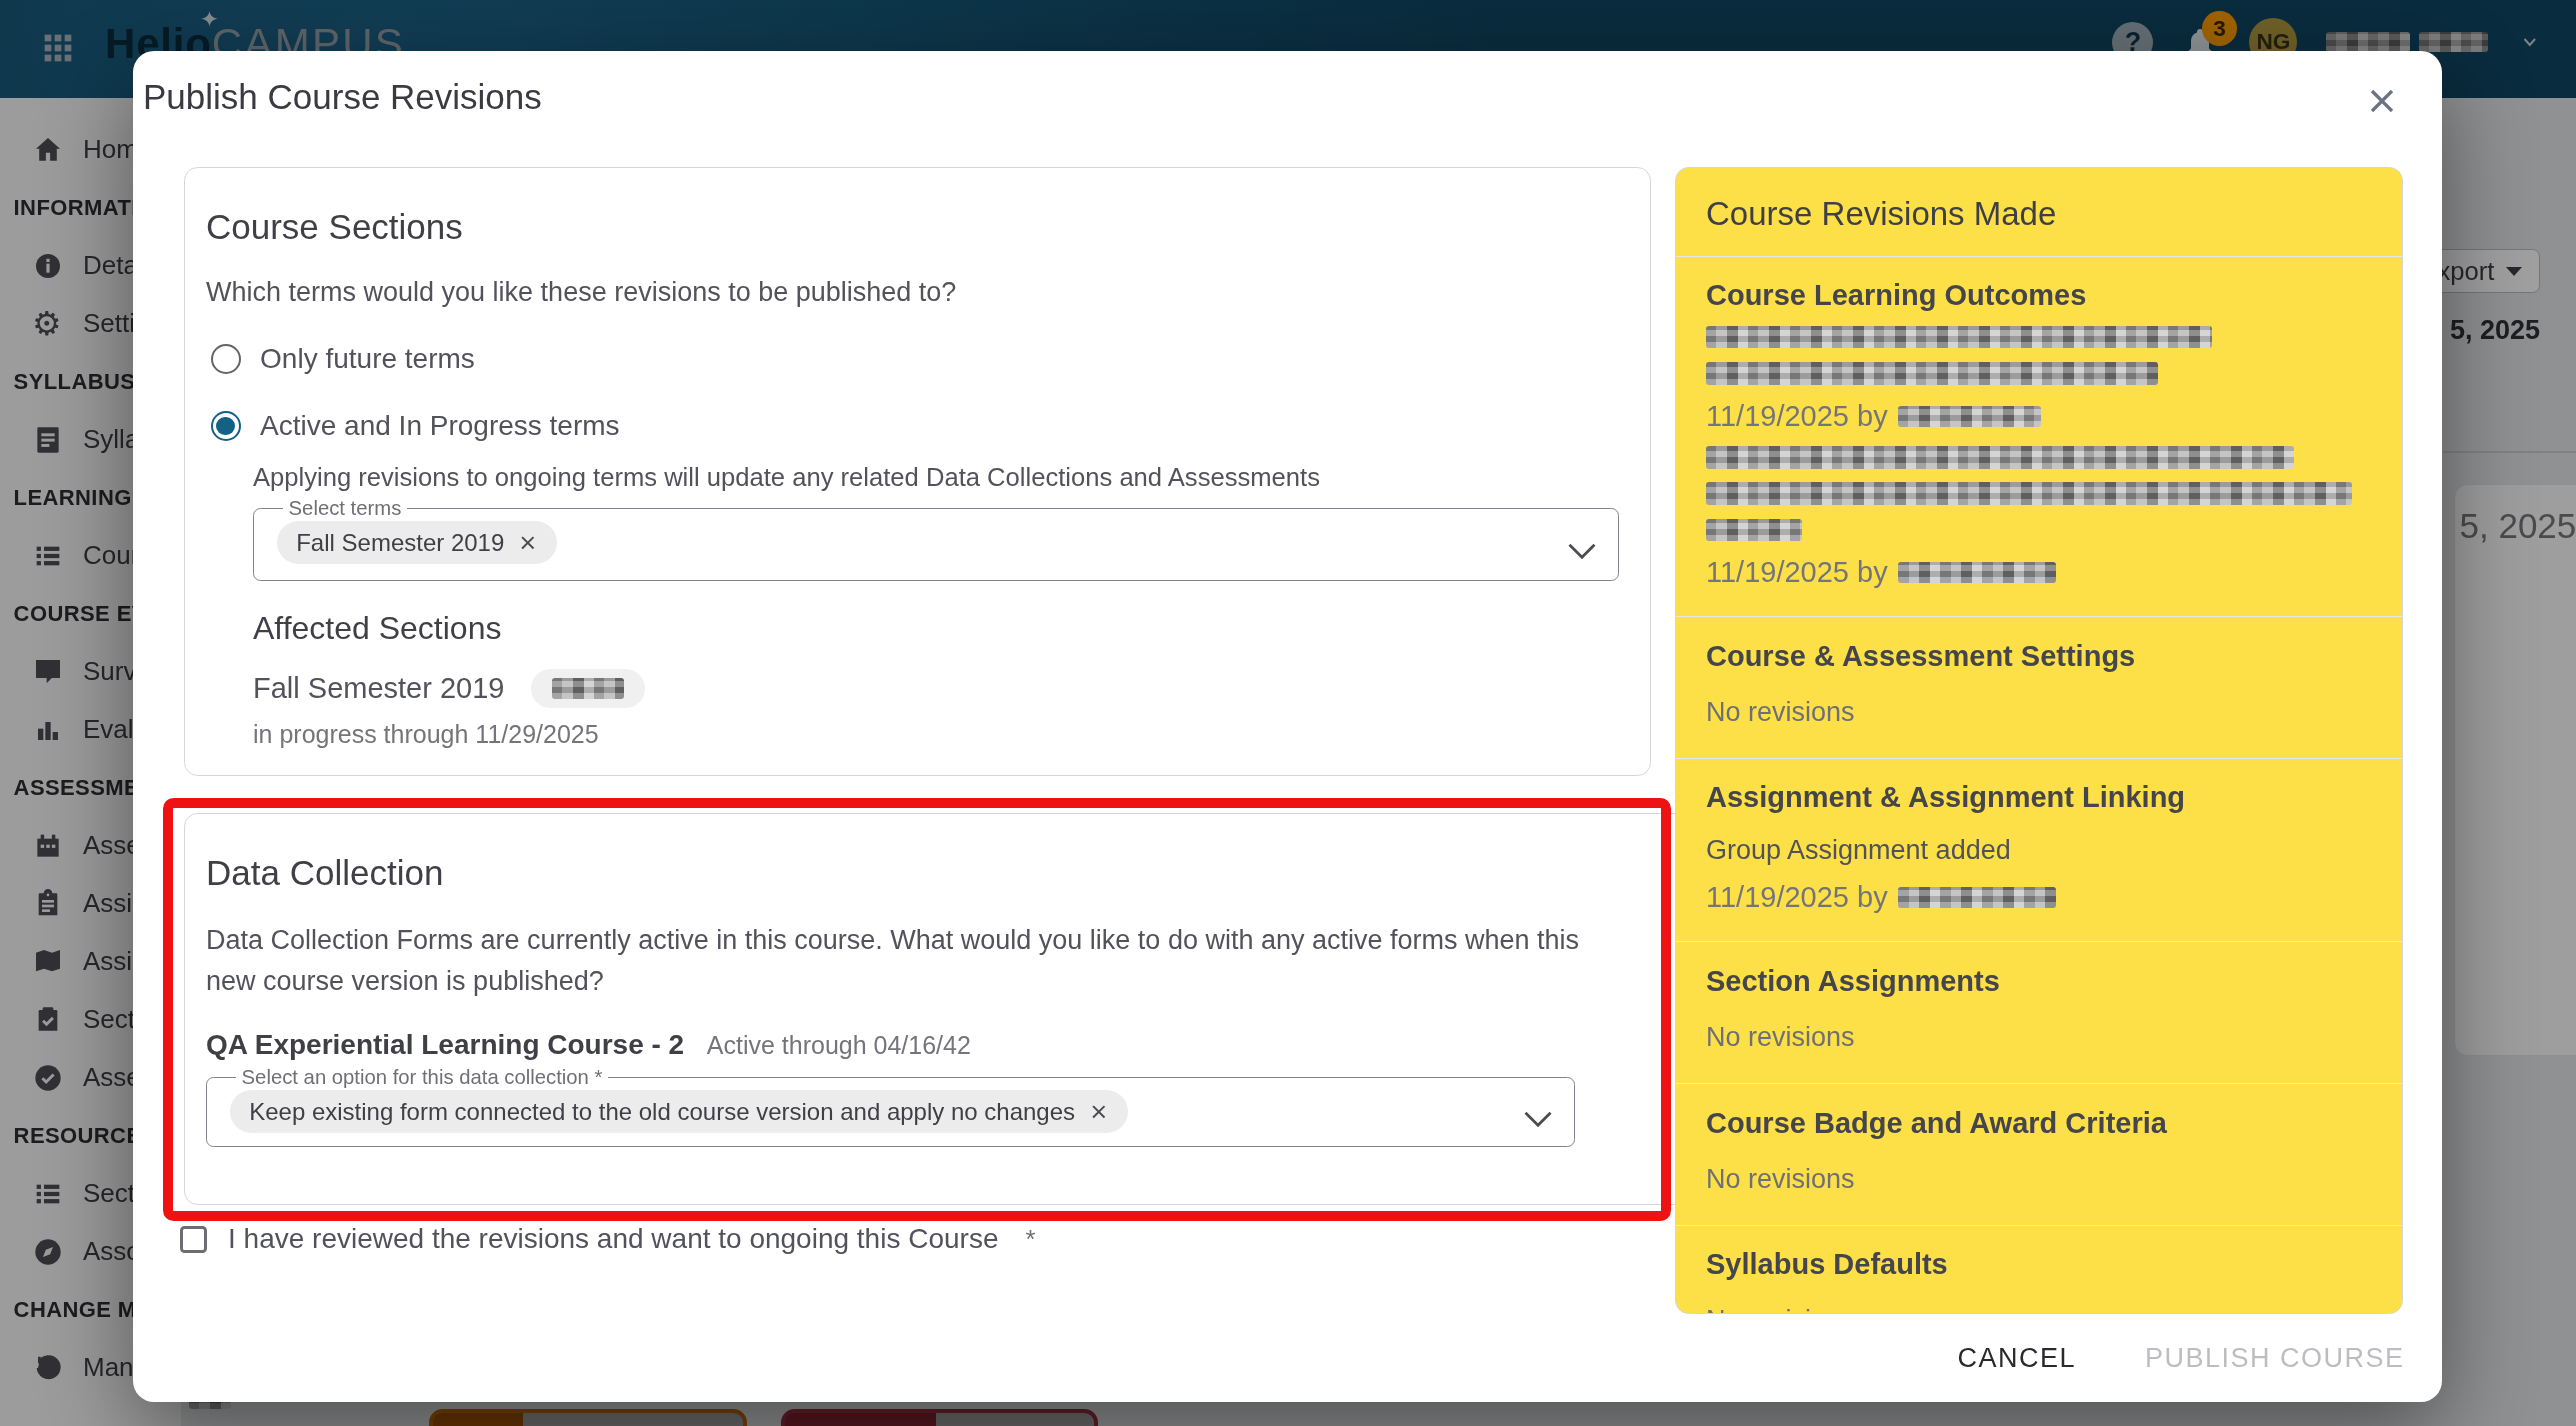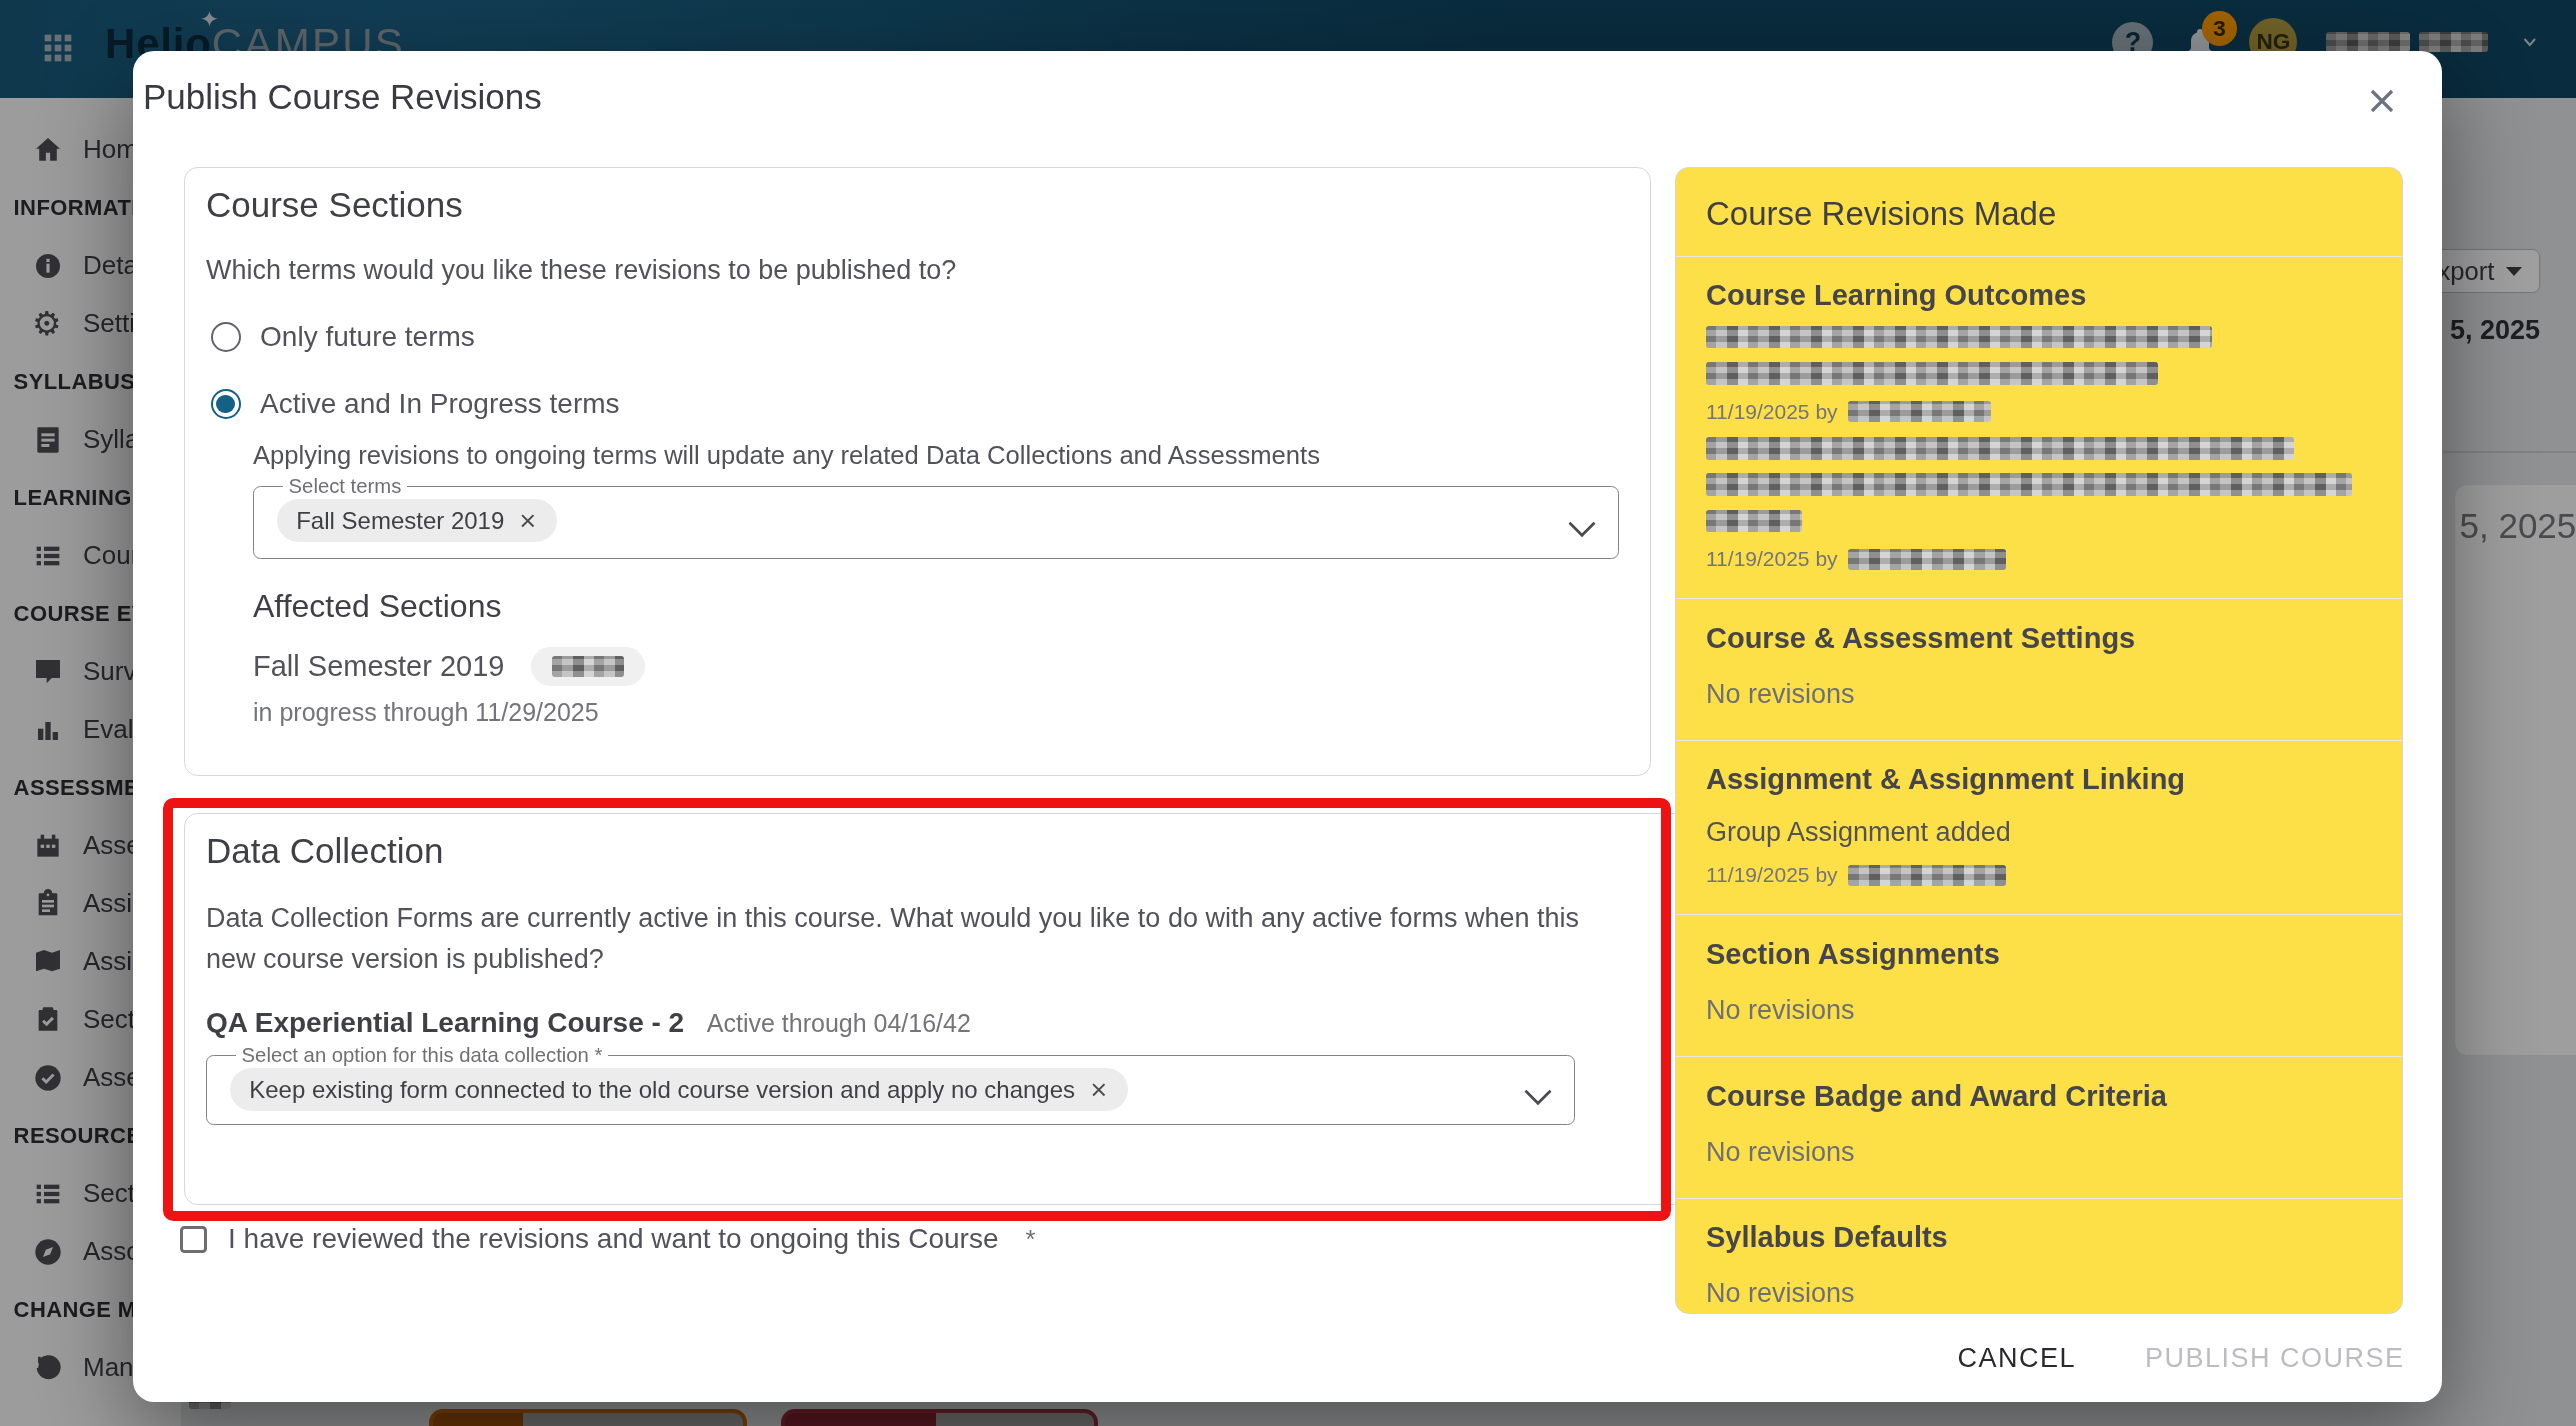--- a/index.html
+++ b/index.html
@@ -66,21 +66,21 @@
   .rl{display:block;height:22.6px;margin-top:13.6px;}
   .nameblur{height:21px;}
 
   
   .modal{position:absolute;left:133px;top:51px;width:2309px;height:1351px;background:#fff;border-radius:21px;
     box-shadow:0 30px 90px rgba(0,0,0,.45);z-index:10;}
   .m-title{position:absolute;left:10px;top:25.6px;font-size:35px;font-weight:400;color:#3a3a42;}
   .m-close{position:absolute;right:38px;top:27px;width:45px;height:45px;display:flex;align-items:center;justify-content:center;cursor:pointer;}
   .m-close svg{width:30px;height:30px;stroke:#6b7280;stroke-width:2.6;fill:none;}
 
-  .card{position:absolute;border:1.5px solid #d6d6da;border-radius:13.6px;background:#fff;padding:11px 30px 0 21px;}
+  .card{position:absolute;border:1.5px solid #d6d6da;border-radius:13.6px;background:#fff;padding:33px 30px 0 21px;}
   .card-cs{left:51px;top:116px;width:1467px;height:609px;}
   .card-dc{left:51px;top:762px;width:1518px;height:392px;}
   .card-title{font-size:35px;font-weight:400;color:#3f3f46;margin:6px 0 0 0;}
   .cs-question{font-size:27px;color:#52525b;margin-top:30px;}
   .radio-row{display:flex;align-items:center;gap:19.6px;margin-top:35px;margin-left:4.5px;cursor:pointer;}
   .radio{width:30px;height:30px;border:2.3px solid #63636b;border-radius:50%;flex:none;position:relative;}
   .radio.sel{border-color:#136184;}
   .radio.sel::after{content:"";position:absolute;inset:3.8px;background:#136184;border-radius:50%;}
   .radio-label{font-size:28px;color:#52525b;}
   .cs-indent{margin-left:47px;}
@@ -111,21 +111,21 @@
   .confirm-label{font-size:28px;color:#52525b;}
   .req{color:#6f6f76;margin-left:6px;font-size:25.6px;}
 
   .rev-panel{position:absolute;left:1542px;top:116px;width:728px;height:1147px;border:1.5px solid #d6d6da;border-radius:13.6px;
     overflow:hidden;background:#fde047;}
   .rev-head{font-size:33px;color:#3f3f46;padding:27px 30px 22.6px;}
   .rev-sec{border-top:1.5px solid #e8e8ea;padding:22.6px 30px 27px;}
   .rev-sec h4{font-size:29px;font-weight:600;color:#45454c;margin:0;}
   .rev-entry{margin-top:6px;}
   .rev-text{font-size:27px;color:#52525b;margin:21px 0 0;}
-  .rev-date{display:flex;align-items:center;gap:10.5px;margin-top:15px;font-size:21px;color:#74747b;}
+  .rev-date{display:flex;align-items:center;gap:10.5px;margin-top:15px;font-size:29px;color:#74747b;}
   .no-rev{font-size:27px;color:#6f6f76;margin:24px 0 3px;}
 
   .m-actions{position:absolute;right:30px;bottom:18px;display:flex;gap:54px;align-items:center;}
   .btn-text{font-size:27px;letter-spacing:1.5px;font-weight:500;padding:10.5px 7.5px;background:none;border:none;cursor:pointer;}
   .btn-cancel{color:#29292e;}
   .btn-publish{color:#bdbdc1;cursor:default;}
 
   .red-annotation{position:absolute;left:163px;top:798px;width:1508px;height:423px;border:10.5px solid #ef1212;
     border-radius:10.5px;z-index:30;pointer-events:none;}
 </style>

